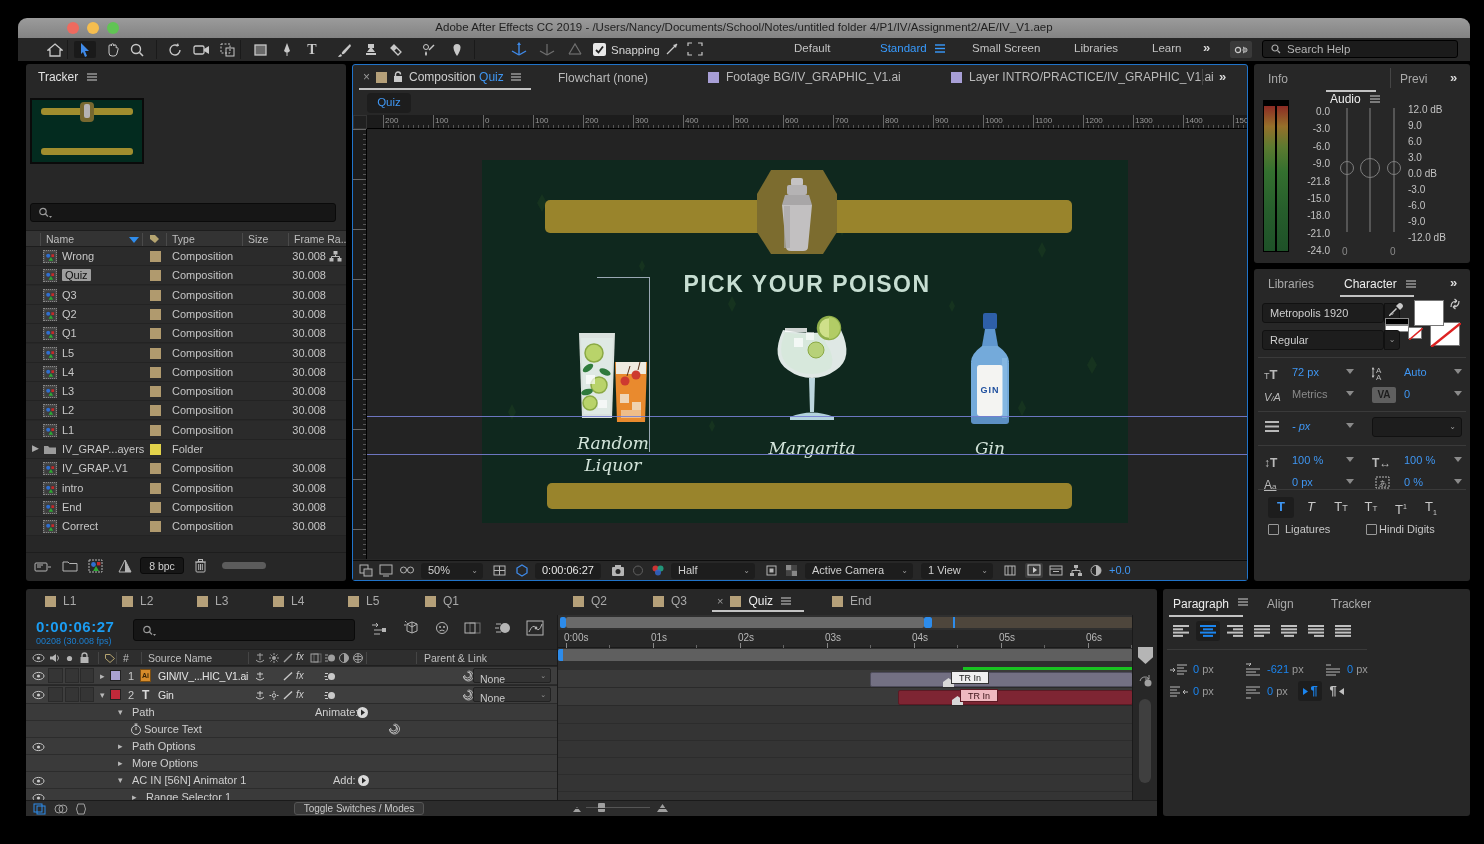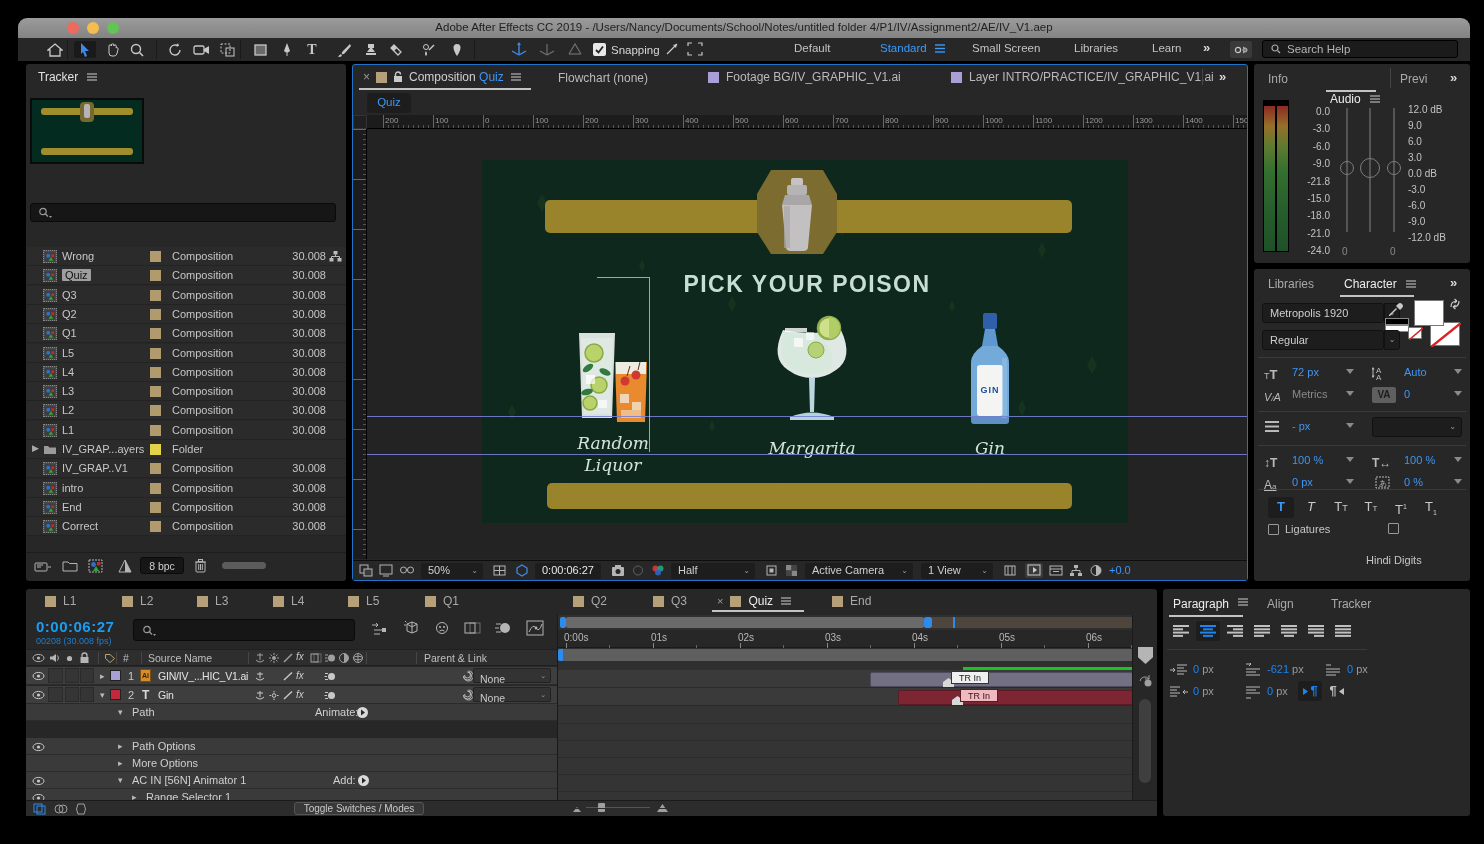--- a/index.html
+++ b/index.html
@@ -205,20 +205,41 @@
         <div class="abs" style="left: 52px; top: 4px; width: 6px; height: 14px; background: rgb(181, 179, 180); border-radius: 2px;"></div>
       </div>
       <div class="abs field" style="left: 4px; top: 139px; width: 306px; height: 19px; border: 1px solid rgb(10, 10, 10); display: flex; align-items: center; padding-left: 7px; gap: 2px;">
         <div>
           <svg width="14" height="11" viewBox="0 0 14 11">
             <circle cx="5" cy="4.5" r="3.2" fill="none" stroke="#999" stroke-width="1.2"></circle>
             <line x1="7.5" y1="7" x2="10" y2="9.5" stroke="#999" stroke-width="1.2"></line>
             <path d="M11 9 l3 0 -1.5 2z" fill="#999"></path>
           </svg>
         </div>
+      </div>
+      <div class="abs" style="left: 0px; top: 166px; width: 320px; height: 17px; background: rgb(51, 51, 51); border-top: 1px solid rgb(29, 29, 29); border-bottom: 1px solid rgb(29, 29, 29);">
+        <div class="abs txt" style="left: 20px; top: 2px; font-size: 10.5px; color: rgb(191, 191, 191);">Name</div>
+        <div class="abs" style="left: 102px; top: 5px;">
+          <svg width="12" height="8" viewBox="0 0 12 8">
+            <path d="M1 1 h10 l-5 6z" fill="#2f8ceb"></path>
+          </svg>
+        </div>
+        <div class="abs" style="left: 122px; top: 2px;">
+          <svg width="13" height="12" viewBox="0 0 13 12">
+            <path d="M2 2 h5 l4 4 -4 4 -5 -4z" fill="#b5a470"></path>
+          </svg>
+        </div>
+        <div class="abs txt" style="left: 146px; top: 2px; font-size: 10.5px; color: rgb(191, 191, 191);">Type</div>
+        <div class="abs txt" style="left: 222px; top: 2px; font-size: 10.5px; color: rgb(191, 191, 191);">Size</div>
+        <div class="abs txt" style="left: 268px; top: 2px; font-size: 10.5px; color: rgb(191, 191, 191);">Frame Ra..</div>
+        <div class="abs" style="left: 14px; top: 2px; width: 1px; height: 13px; background: rgb(74, 74, 74);"></div>
+        <div class="abs" style="left: 116px; top: 2px; width: 1px; height: 13px; background: rgb(74, 74, 74);"></div>
+        <div class="abs" style="left: 140px; top: 2px; width: 1px; height: 13px; background: rgb(74, 74, 74);"></div>
+        <div class="abs" style="left: 216px; top: 2px; width: 1px; height: 13px; background: rgb(74, 74, 74);"></div>
+        <div class="abs" style="left: 262px; top: 2px; width: 1px; height: 13px; background: rgb(74, 74, 74);"></div>
       </div>
       <div class="abs" style="left: 0px; top: 183px; width: 320px; height: 296px; overflow: hidden;">
         <div class="abs" style="left: 0px; top: 0px; width: 320px; height: 19px; background: rgb(43, 43, 43); border-bottom: 1px solid rgb(35, 35, 35);">
           <div class="abs" style="left: 17px; top: 3px; width: 14px; height: 13px; background: rgb(74, 74, 74); border: 1px dotted rgb(136, 136, 136); display: flex; flex-wrap: wrap; padding: 1px;">
             <svg width="11" height="10" viewBox="0 0 11 10">
               <rect x="0" y="0" width="11" height="10" fill="#3d3d3d"></rect>
               <circle cx="3.5" cy="3.5" r="2.2" fill="#2f6fd0"></circle>
               <path d="M4 9 l2.5-4 2.5 4z" fill="#2da834"></path>
               <rect x="7" y="2" width="3" height="3" fill="#c32a2a"></rect>
             </svg>
@@ -1096,21 +1117,21 @@
       <div class="abs" style="left: 150px; top: 119px; font-size: 11px; color: rgb(63, 150, 242);"><span>0</span></div>
       <div class="abs" style="left: 200px; top: 122px; width: 0px; height: 0px; border-left: 4px solid transparent; border-right: 4px solid transparent; border-top: 5px solid rgb(138, 138, 138);"></div>
       <div class="abs" style="left: 4px; top: 142px; width: 208px; height: 1px; background: rgb(58, 58, 58);"></div>
       <div class="abs" style="left: 10px; top: 150px; width: 22px; height: 16px; color: rgb(185, 185, 185);">
         <svg width="18" height="14" viewBox="0 0 18 14">
           <line x1="1" y1="3" x2="15" y2="3" stroke="#b9b9b9" stroke-width="2"></line>
           <line x1="1" y1="7.5" x2="15" y2="7.5" stroke="#b9b9b9" stroke-width="2"></line>
           <line x1="1" y1="12" x2="15" y2="12" stroke="#b9b9b9" stroke-width="2"></line>
         </svg>
       </div>
-      <div class="abs" style="left: 38px; top: 151px; font-size: 11px; color: rgb(63, 150, 242);"><span>-</span> <span class="unit" style="color:#3f96f2">px</span></div>
+      <div class="abs" style="left: 38px; top: 151px; font-size: 11px; color: rgb(63, 150, 242); font-style: italic;"><span>-</span> <span class="unit" style="color:#3f96f2">px</span></div>
       <div class="abs" style="left: 92px; top: 154px; width: 0px; height: 0px; border-left: 4px solid transparent; border-right: 4px solid transparent; border-top: 5px solid rgb(138, 138, 138);"></div>
       <div class="abs ddbox" style="left: 118px; top: 148px; width: 90px; height: 20px; border: 1px solid rgb(17, 17, 17);">
         <span style="float:right;margin-right:5px;font-size:8px;color:#999;line-height:18px">⌄</span>
       </div>
       <div class="abs" style="left: 4px; top: 176px; width: 208px; height: 1px; background: rgb(58, 58, 58);"></div>
       <div class="abs" style="left: 10px; top: 184px; width: 22px; height: 16px; color: rgb(185, 185, 185);"><span style="font-size:12px"><b>↕T</b></span></div>
       <div class="abs" style="left: 38px; top: 185px; font-size: 11px; color: rgb(63, 150, 242);"><span>100</span> <span class="unit" style="color:#3f96f2">%</span></div>
       <div class="abs" style="left: 92px; top: 188px; width: 0px; height: 0px; border-left: 4px solid transparent; border-right: 4px solid transparent; border-top: 5px solid rgb(138, 138, 138);"></div>
       <div class="abs" style="left: 118px; top: 184px; width: 24px; height: 16px; color: rgb(185, 185, 185);"><span style="font-size:12px"><b>T↔</b></span></div>
       <div class="abs" style="left: 150px; top: 185px; font-size: 11px; color: rgb(63, 150, 242);"><span>100</span> <span style="color:#3f96f2">%</span></div>
@@ -1130,21 +1151,21 @@
       <div class="abs" style="left: 14px; top: 228px; width: 26px; height: 21px; border-radius: 3px; text-align: center; line-height: 20px; font-size: 13px; background: rgb(29, 29, 29); color: rgb(63, 150, 242);"><b>T</b></div>
       <div class="abs" style="left: 44px; top: 228px; width: 26px; height: 21px; border-radius: 3px; text-align: center; line-height: 20px; font-size: 13px; color: rgb(201, 201, 201);"><i>T</i></div>
       <div class="abs" style="left: 74px; top: 228px; width: 26px; height: 21px; border-radius: 3px; text-align: center; line-height: 20px; font-size: 13px; color: rgb(201, 201, 201);">T<span style="font-size:9px">T</span></div>
       <div class="abs" style="left: 104px; top: 228px; width: 26px; height: 21px; border-radius: 3px; text-align: center; line-height: 20px; font-size: 13px; color: rgb(201, 201, 201);">T<span style="font-size:8px">T</span></div>
       <div class="abs" style="left: 134px; top: 228px; width: 26px; height: 21px; border-radius: 3px; text-align: center; line-height: 20px; font-size: 13px; color: rgb(201, 201, 201);">T<sup style="font-size:7px">1</sup></div>
       <div class="abs" style="left: 164px; top: 228px; width: 26px; height: 21px; border-radius: 3px; text-align: center; line-height: 20px; font-size: 13px; color: rgb(201, 201, 201);">T<sub style="font-size:7px">1</sub></div>
       <div class="abs" style="left: 14px; top: 254px; display: flex; gap: 6px; align-items: center;">
         <div style="width: 11px; height: 11px; border: 1px solid rgb(153, 153, 153); border-radius: 1px;"></div>
         <div class="txt" style="font-size: 11px;">Ligatures</div>
       </div>
-      <div class="abs" style="left: 112px; top: 254px; display: flex; gap: 20px; align-items: center; flex-direction: column;">
+      <div class="abs" style="left: 112px; top: 254px; display: flex; gap: 2px; align-items: center;">
         <div style="width: 11px; height: 11px; border: 1px solid rgb(153, 153, 153); border-radius: 1px;"></div>
         <div class="txt" style="font-size: 11px;">Hindi Digits</div>
       </div>
     </div>
 
   <div class="panel" id="para-panel" style="left:1163px;top:589px;width:307px;height:227px">
       <div class="abs" style="left: 10px; top: 8px; display: flex; gap: 8px; ">
         <div class="txt tab-active" style="font-size: 12px;">Paragraph</div>
         <div>
           <svg width="12" height="10" viewBox="0 0 12 10">
@@ -1543,20 +1564,34 @@
         <div class="abs" style="left: 447px; top: 1px; width: 78px; height: 15px; background: rgb(51, 51, 51); border: 1px solid rgb(34, 34, 34); border-radius: 2px;"><span style="color:#c9c9c9;font-size:10.5px;padding-left:6px;line-height:14px;display:inline-block">None</span><span style="float:right;margin-right:4px;font-size:7px;color:#999;line-height:14px">⌄</span></div>
       </div>
       <div class="abs" style="left: 0px; top: 115px; width: 531px; height: 17px; background: rgb(58, 58, 58); border-bottom: 1px solid rgb(44, 44, 44);">
         <div class="abs txt" style="left: 92px; top: 3px; font-size: 9px; color: rgb(185, 185, 185);">▾</div>
         <div class="abs txt" style="left: 106px; top: 2px; font-size: 11px; color: rgb(207, 207, 207);">Path</div>
         <div class="abs txt" style="left: 289px; top: 2px; font-size: 11px; color: rgb(207, 207, 207);">Animate:</div>
         <div class="abs" style="left: 330px; top: 2px;">
           <svg width="13" height="13" viewBox="0 0 13 13">
             <circle cx="6.5" cy="6.5" r="5.5" fill="#d9d9d9"></circle>
             <path d="M5 3.5 l4 3 -4 3z" fill="#272727"></path>
+          </svg>
+        </div>
+      </div>
+      <div class="abs" style="left: 0px; top: 132px; width: 531px; height: 17px; background: rgb(58, 58, 58); border-bottom: 1px solid rgb(44, 44, 44);">
+        <div class="abs" style="left: 104px; top: 2px;">
+          <svg width="12" height="13" viewBox="0 0 12 13">
+            <circle cx="6" cy="7" r="4.5" fill="none" stroke="#c9c9c9"></circle>
+            <path d="M6 7 V4 M4.5 1 h3 M6 1 v1.5" stroke="#c9c9c9"></path>
+          </svg>
+        </div>
+        <div class="abs txt" style="left: 118px; top: 2px; font-size: 11px; color: rgb(207, 207, 207);">Source Text</div>
+        <div class="abs" style="left: 362px; top: 2px;">
+          <svg width="13" height="12" viewBox="0 0 13 12">
+            <path d="M6.5 1 a5 5 0 1 1 -5 5 a4 4 0 1 0 4 -4 a3 3 0 1 1 -3 3" fill="none" stroke="#b9b9b9"></path>
           </svg>
         </div>
       </div>
       <div class="abs" style="left: 0px; top: 149px; width: 531px; height: 17px; background: rgb(58, 58, 58); border-bottom: 1px solid rgb(44, 44, 44);">
         <div class="abs" style="left: 6px; top: 4px;">
           <svg width="13" height="10" viewBox="0 0 13 10">
             <ellipse cx="6.5" cy="5" rx="5.5" ry="3.6" fill="none" stroke="#c9c9c9"></ellipse>
             <circle cx="6.5" cy="5" r="1.6" fill="#c9c9c9"></circle>
           </svg>
         </div>

